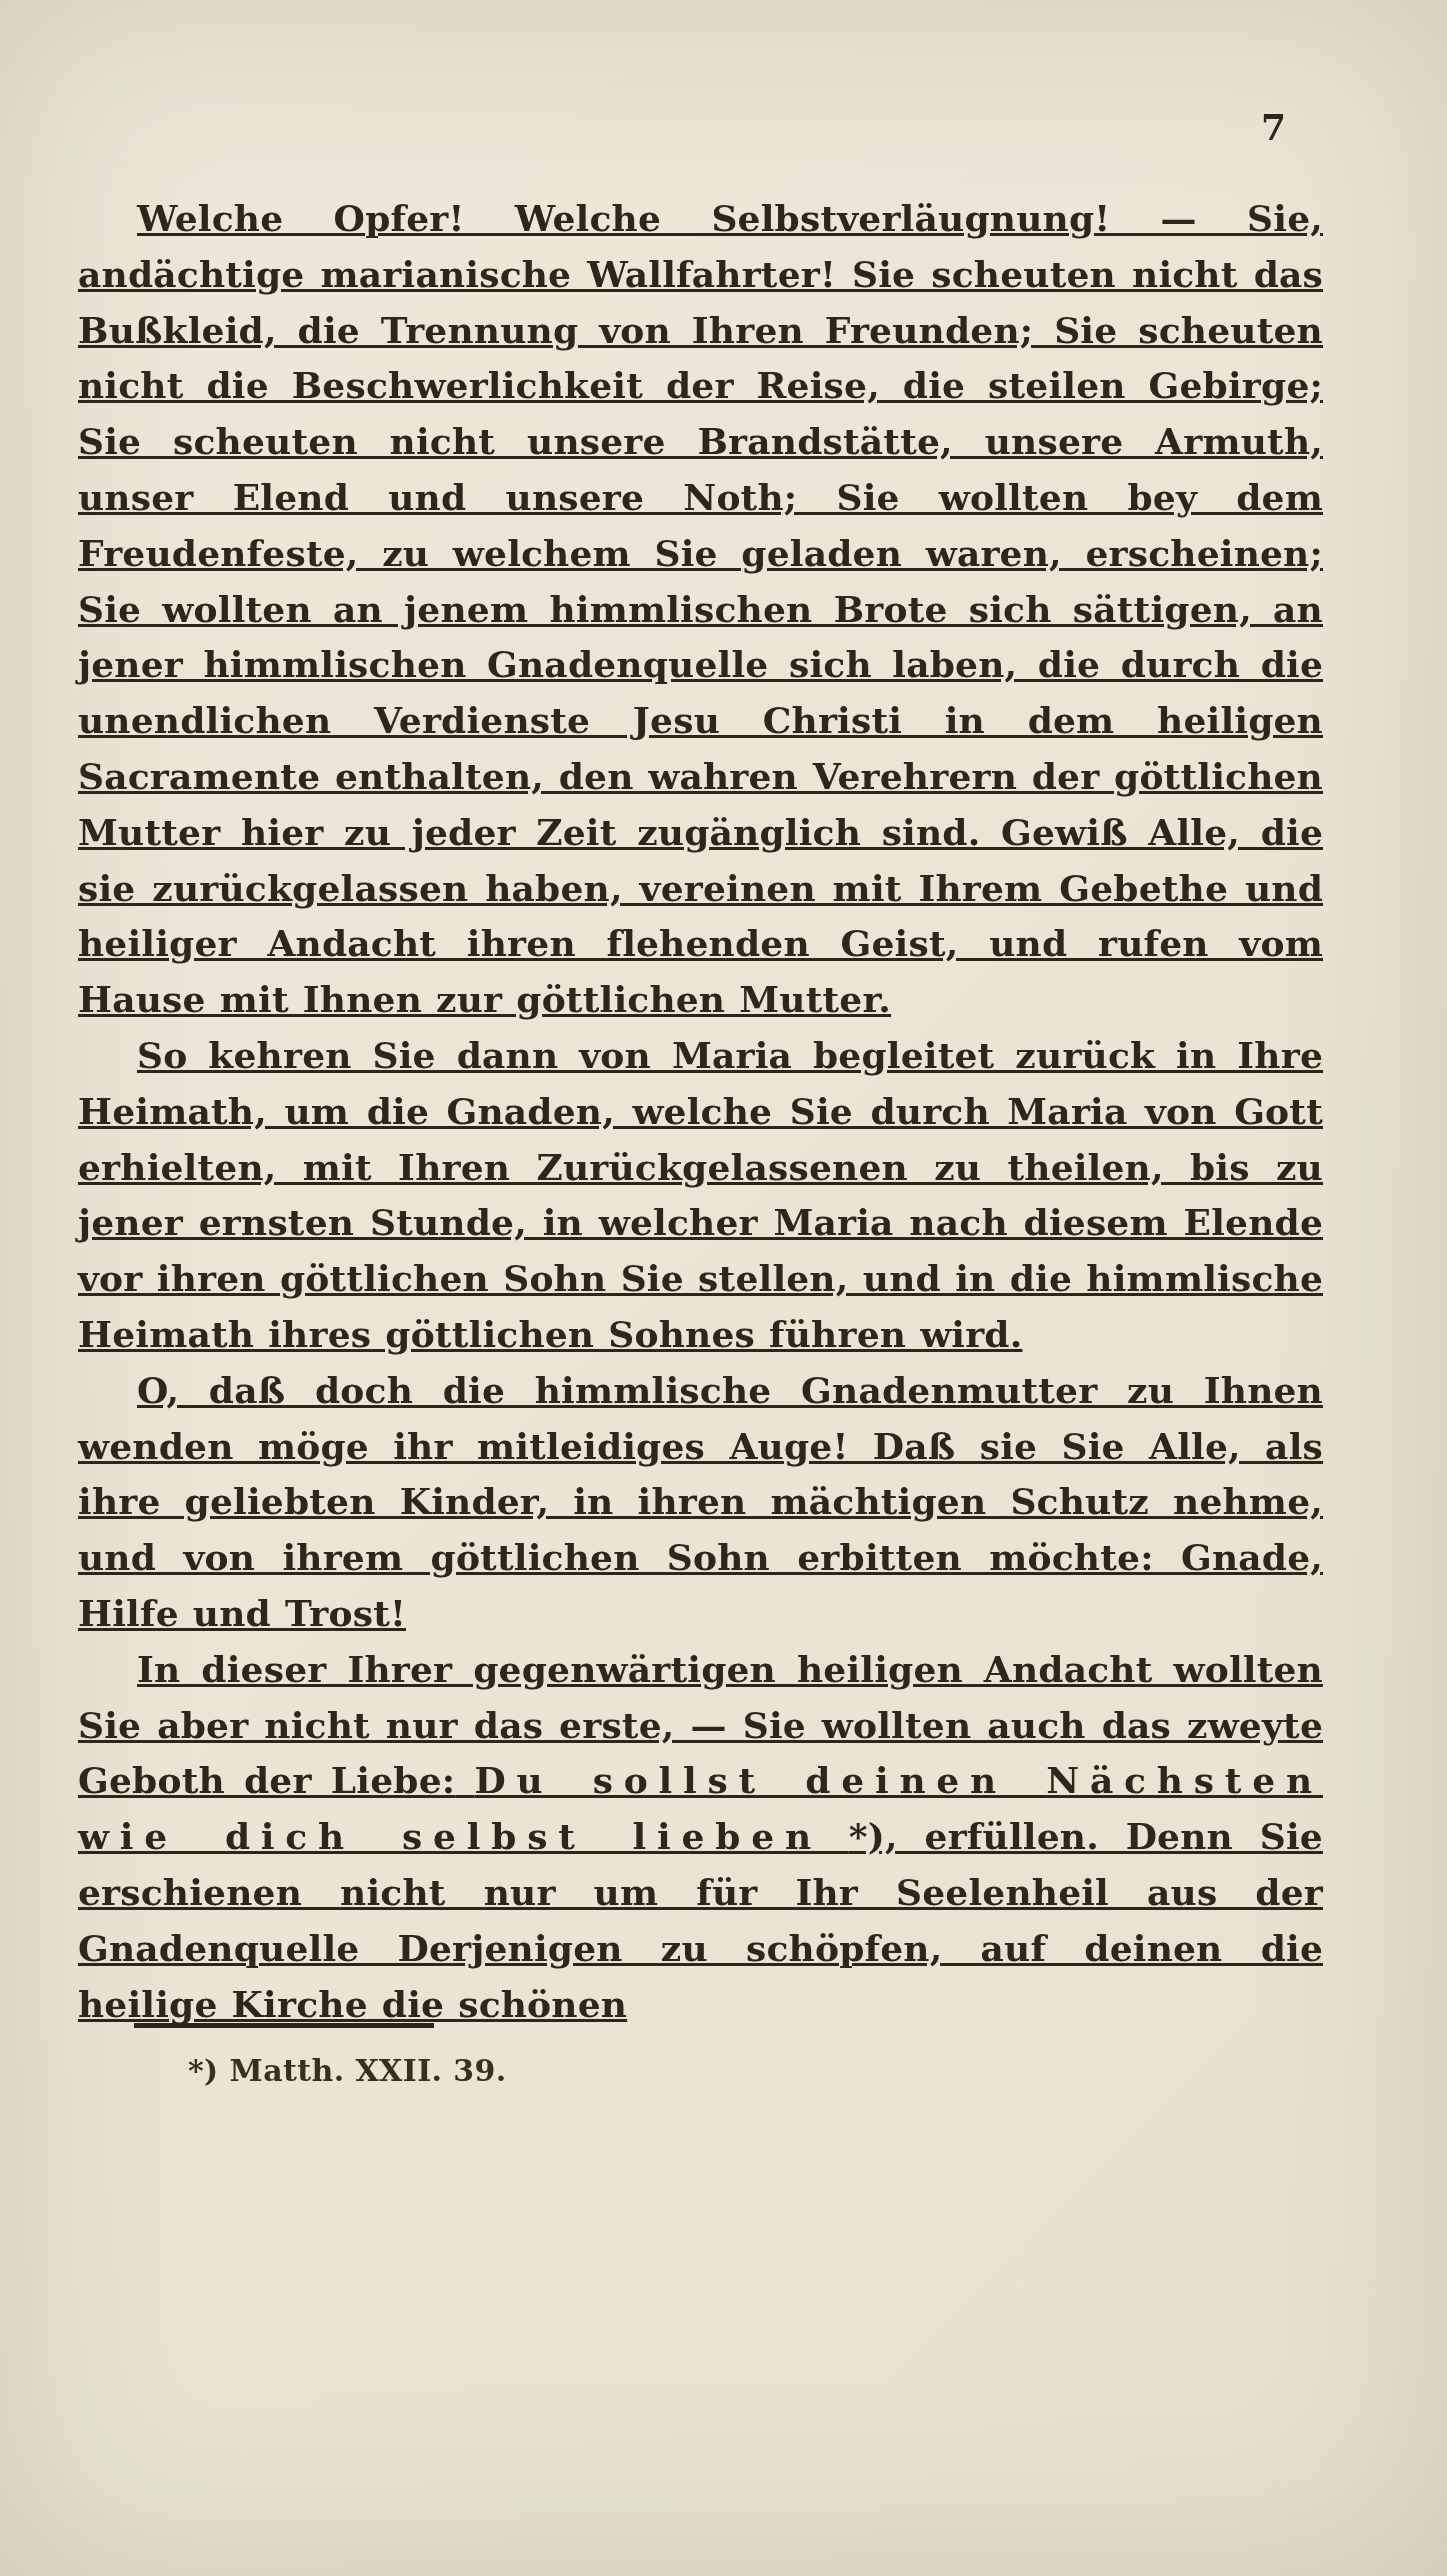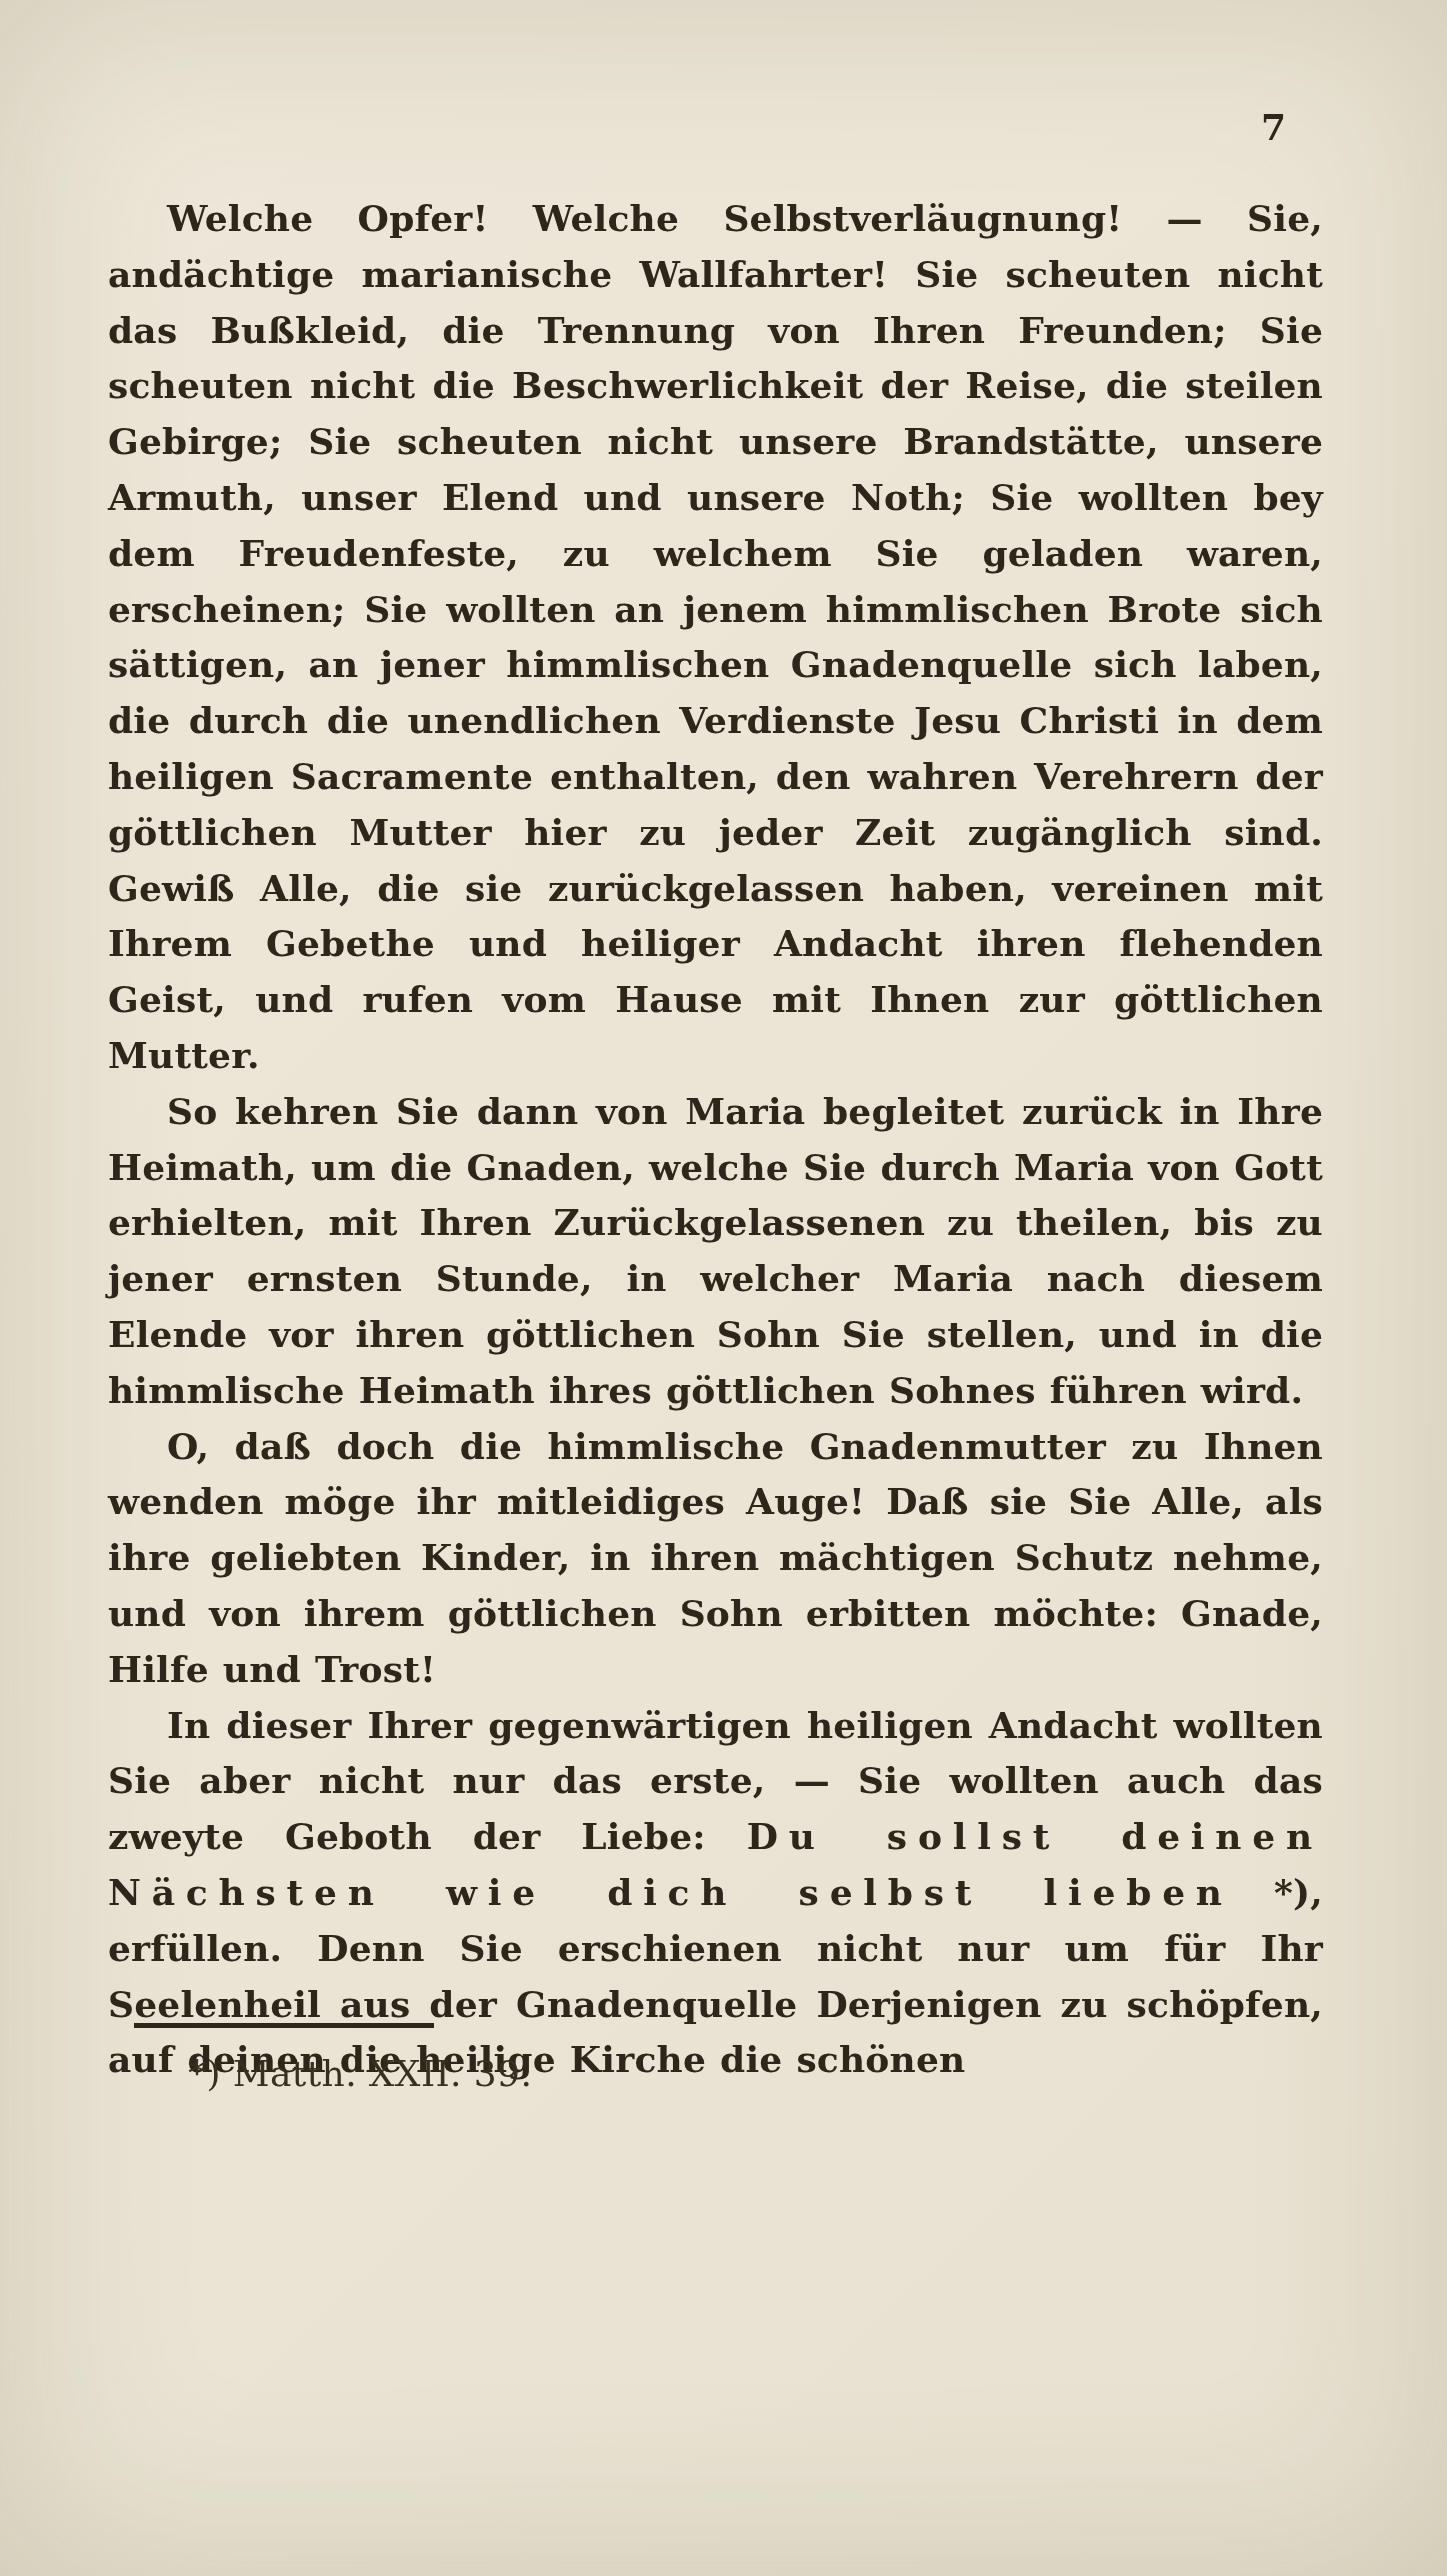--- a/index.html
+++ b/index.html
@@ -21,27 +21,28 @@
   }
   .page-number {
     padding-top: 106px;
     padding-right: 161px;
     text-align: right;
     font-size: 36px;
     font-weight: 700;
     letter-spacing: 0.9px;
   }
   .text-block {
-    margin: 43px 125px 0 108px;
+    margin: 43px 125px 0 78px;
     font-size: 36px;
     font-weight: 700;
     line-height: 1.55;
     text-align: justify;
     letter-spacing: 0.2px;
     word-spacing: 1.3px;
+    text-decoration: underline;
   }
   .para {
     margin: 0;
     text-indent: 59px;
   }
   .spaced {
     letter-spacing: 0.3em;
     word-spacing: 0.3em;
   }
   .footnote-area {
@@ -50,22 +51,22 @@
     top: 2023px;
     width: 1189px;
   }
   .footnote-rule {
     width: 300px;
     height: 4.5px;
     background: #2e261b;
     margin-bottom: 25px;
   }
   .footnote {
-    font-size: 36px;
-    font-weight: 400;
+    font-size: 30px;
+    font-weight: 700;
     padding-left: 54px;
     color: #37301f;
     letter-spacing: 0.4px;
   }
 </style>
 </head>
 <body>
 
 <div class="page">
 

